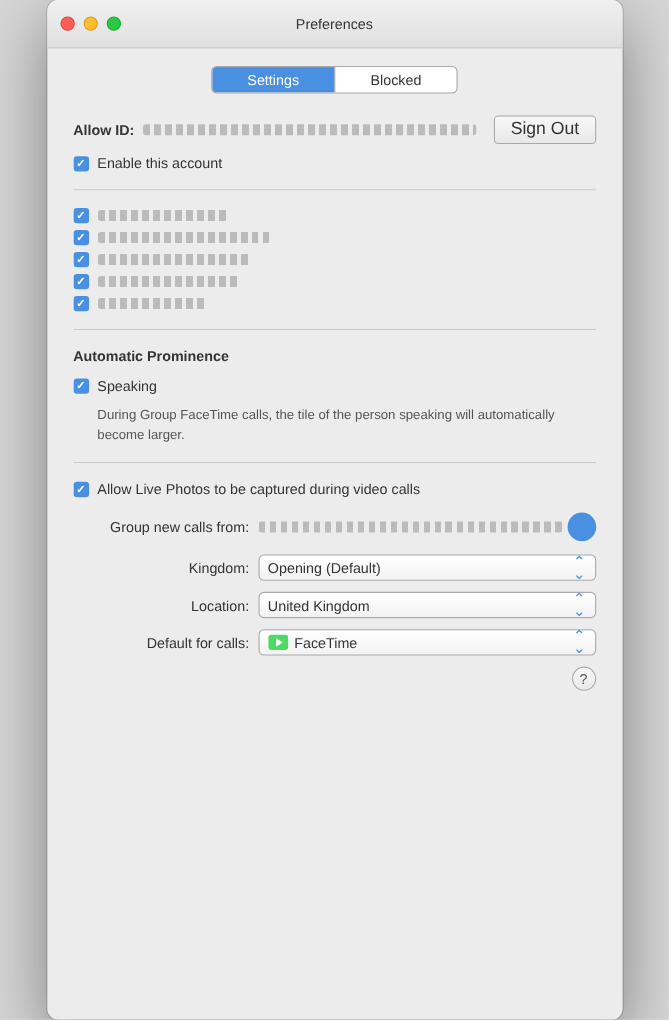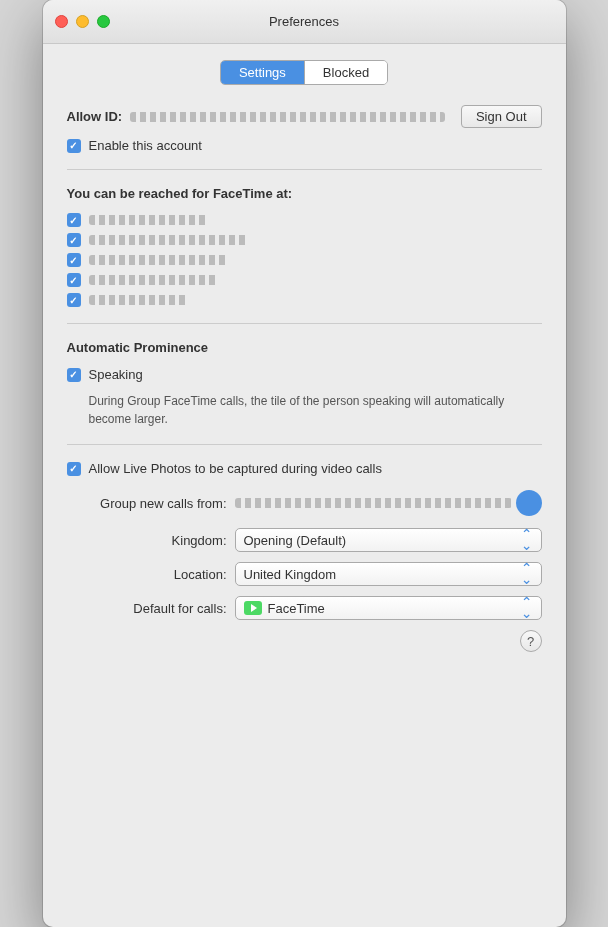--- a/index.html
+++ b/index.html
@@ -76,21 +76,21 @@
 
     .segmented-control {
       display: flex;
       border: 1px solid #aaa;
       border-radius: 5px;
       overflow: hidden;
       background: #e0e0e0;
     }
 
     .seg-tab {
-      padding: 4px 18px;
+      padding: 4px 32px;
       font-size: 13px;
       cursor: pointer;
       color: #333;
       border: none;
       background: transparent;
       outline: none;
     }
 
     .seg-tab.active {
       background: #4a90e2;
@@ -127,21 +127,21 @@
       color: #aaa;
       overflow: hidden;
       background: repeating-linear-gradient(90deg, #bbb 0px, #bbb 6px, transparent 6px, transparent 10px);
       height: 10px;
       border-radius: 3px;
       margin-right: 16px;
     }
 
     .sign-out-btn {
       padding: 3px 14px;
-      font-size: 13px;
+      font-size: 16px;
       background: linear-gradient(to bottom, #f8f8f8, #e8e8e8);
       border: 1px solid #aaa;
       border-radius: 4px;
       cursor: pointer;
       color: #333;
       white-space: nowrap;
     }
 
     
     .checkbox-row {
@@ -381,21 +381,20 @@
       <button class="sign-out-btn">Sign Out</button>
     </div>
 
     <div class="checkbox-row">
       <div class="checkbox"></div>
       <span class="checkbox-label">Enable this account</span>
     </div>
 
     <div class="section-divider"></div>
 
-    <div class="section-title">You can be reached for FaceTime at:</div>
 
     <div class="blurred-item">
       <div class="checkbox"></div>
       <div class="blurred-text w1"></div>
     </div>
     <div class="blurred-item">
       <div class="checkbox"></div>
       <div class="blurred-text w2"></div>
     </div>
     <div class="blurred-item">

